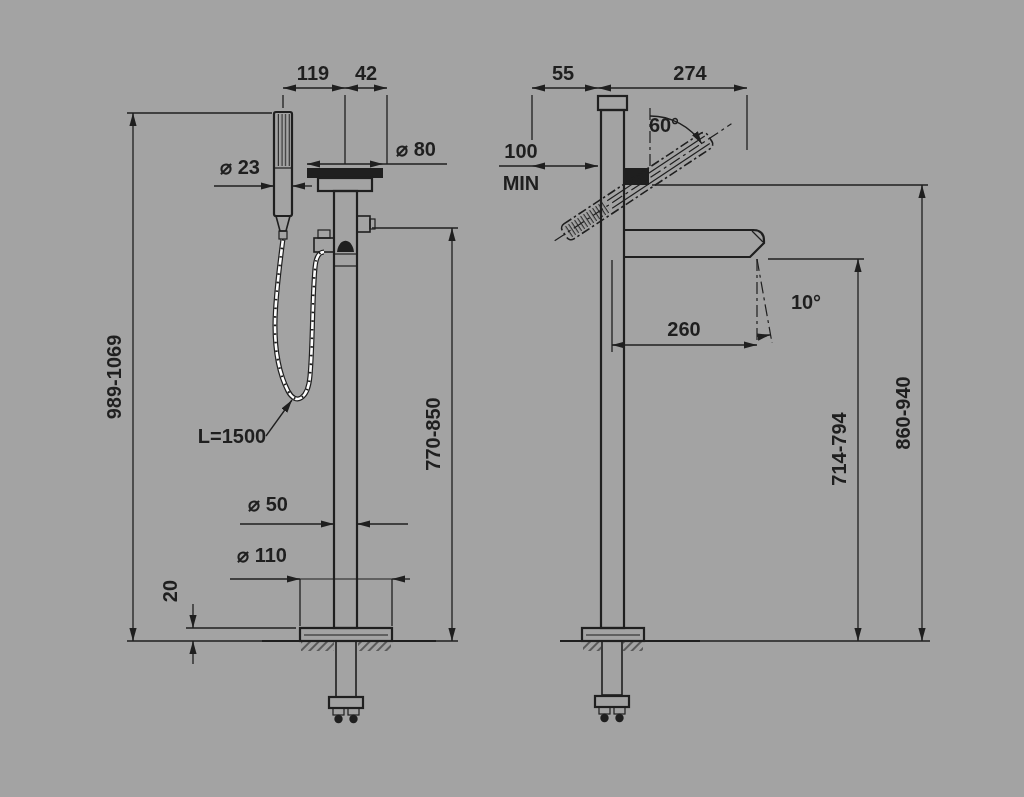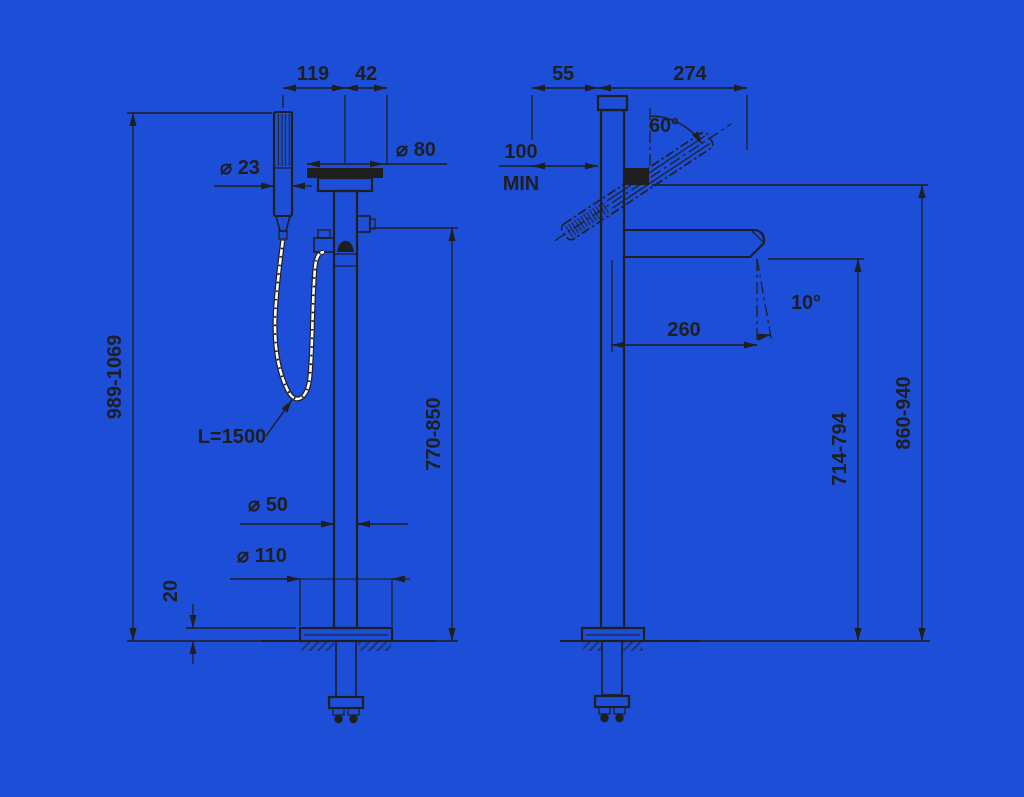--- a/index.html
+++ b/index.html
@@ -1,16 +1,16 @@
 <!DOCTYPE html>
 <html><head>
 <meta charset="utf-8">
 <style>
   html,body{margin:0;padding:0;background:#ffffff;}
-  .canvas{width:1024px;height:797px;background:#1d4ed8;position:relative;overflow:hidden;
+  .canvas{width:1024px;height:797px;background:#a3a3a3;position:relative;overflow:hidden;
           font-family:"Liberation Sans",sans-serif;}
   svg{display:block;}
   .s2{stroke:#1f1f1f;stroke-width:2.2;fill:none;}
   .s16{stroke:#1f1f1f;stroke-width:1.6;fill:none;}
   .s1{stroke:#1f1f1f;stroke-width:1.2;fill:none;}
   .dim{stroke:#1f1f1f;stroke-width:1.3;fill:none;}
   .dd{stroke:#1f1f1f;stroke-width:1.2;fill:none;stroke-dasharray:12 4 3 4;}
   .fillk{fill:#1f1f1f;stroke:none;}
   .hose-outer{stroke:#1f1f1f;stroke-width:5;fill:none;}
   .hose-inner{stroke:#ffffff;stroke-width:2.6;fill:none;}

